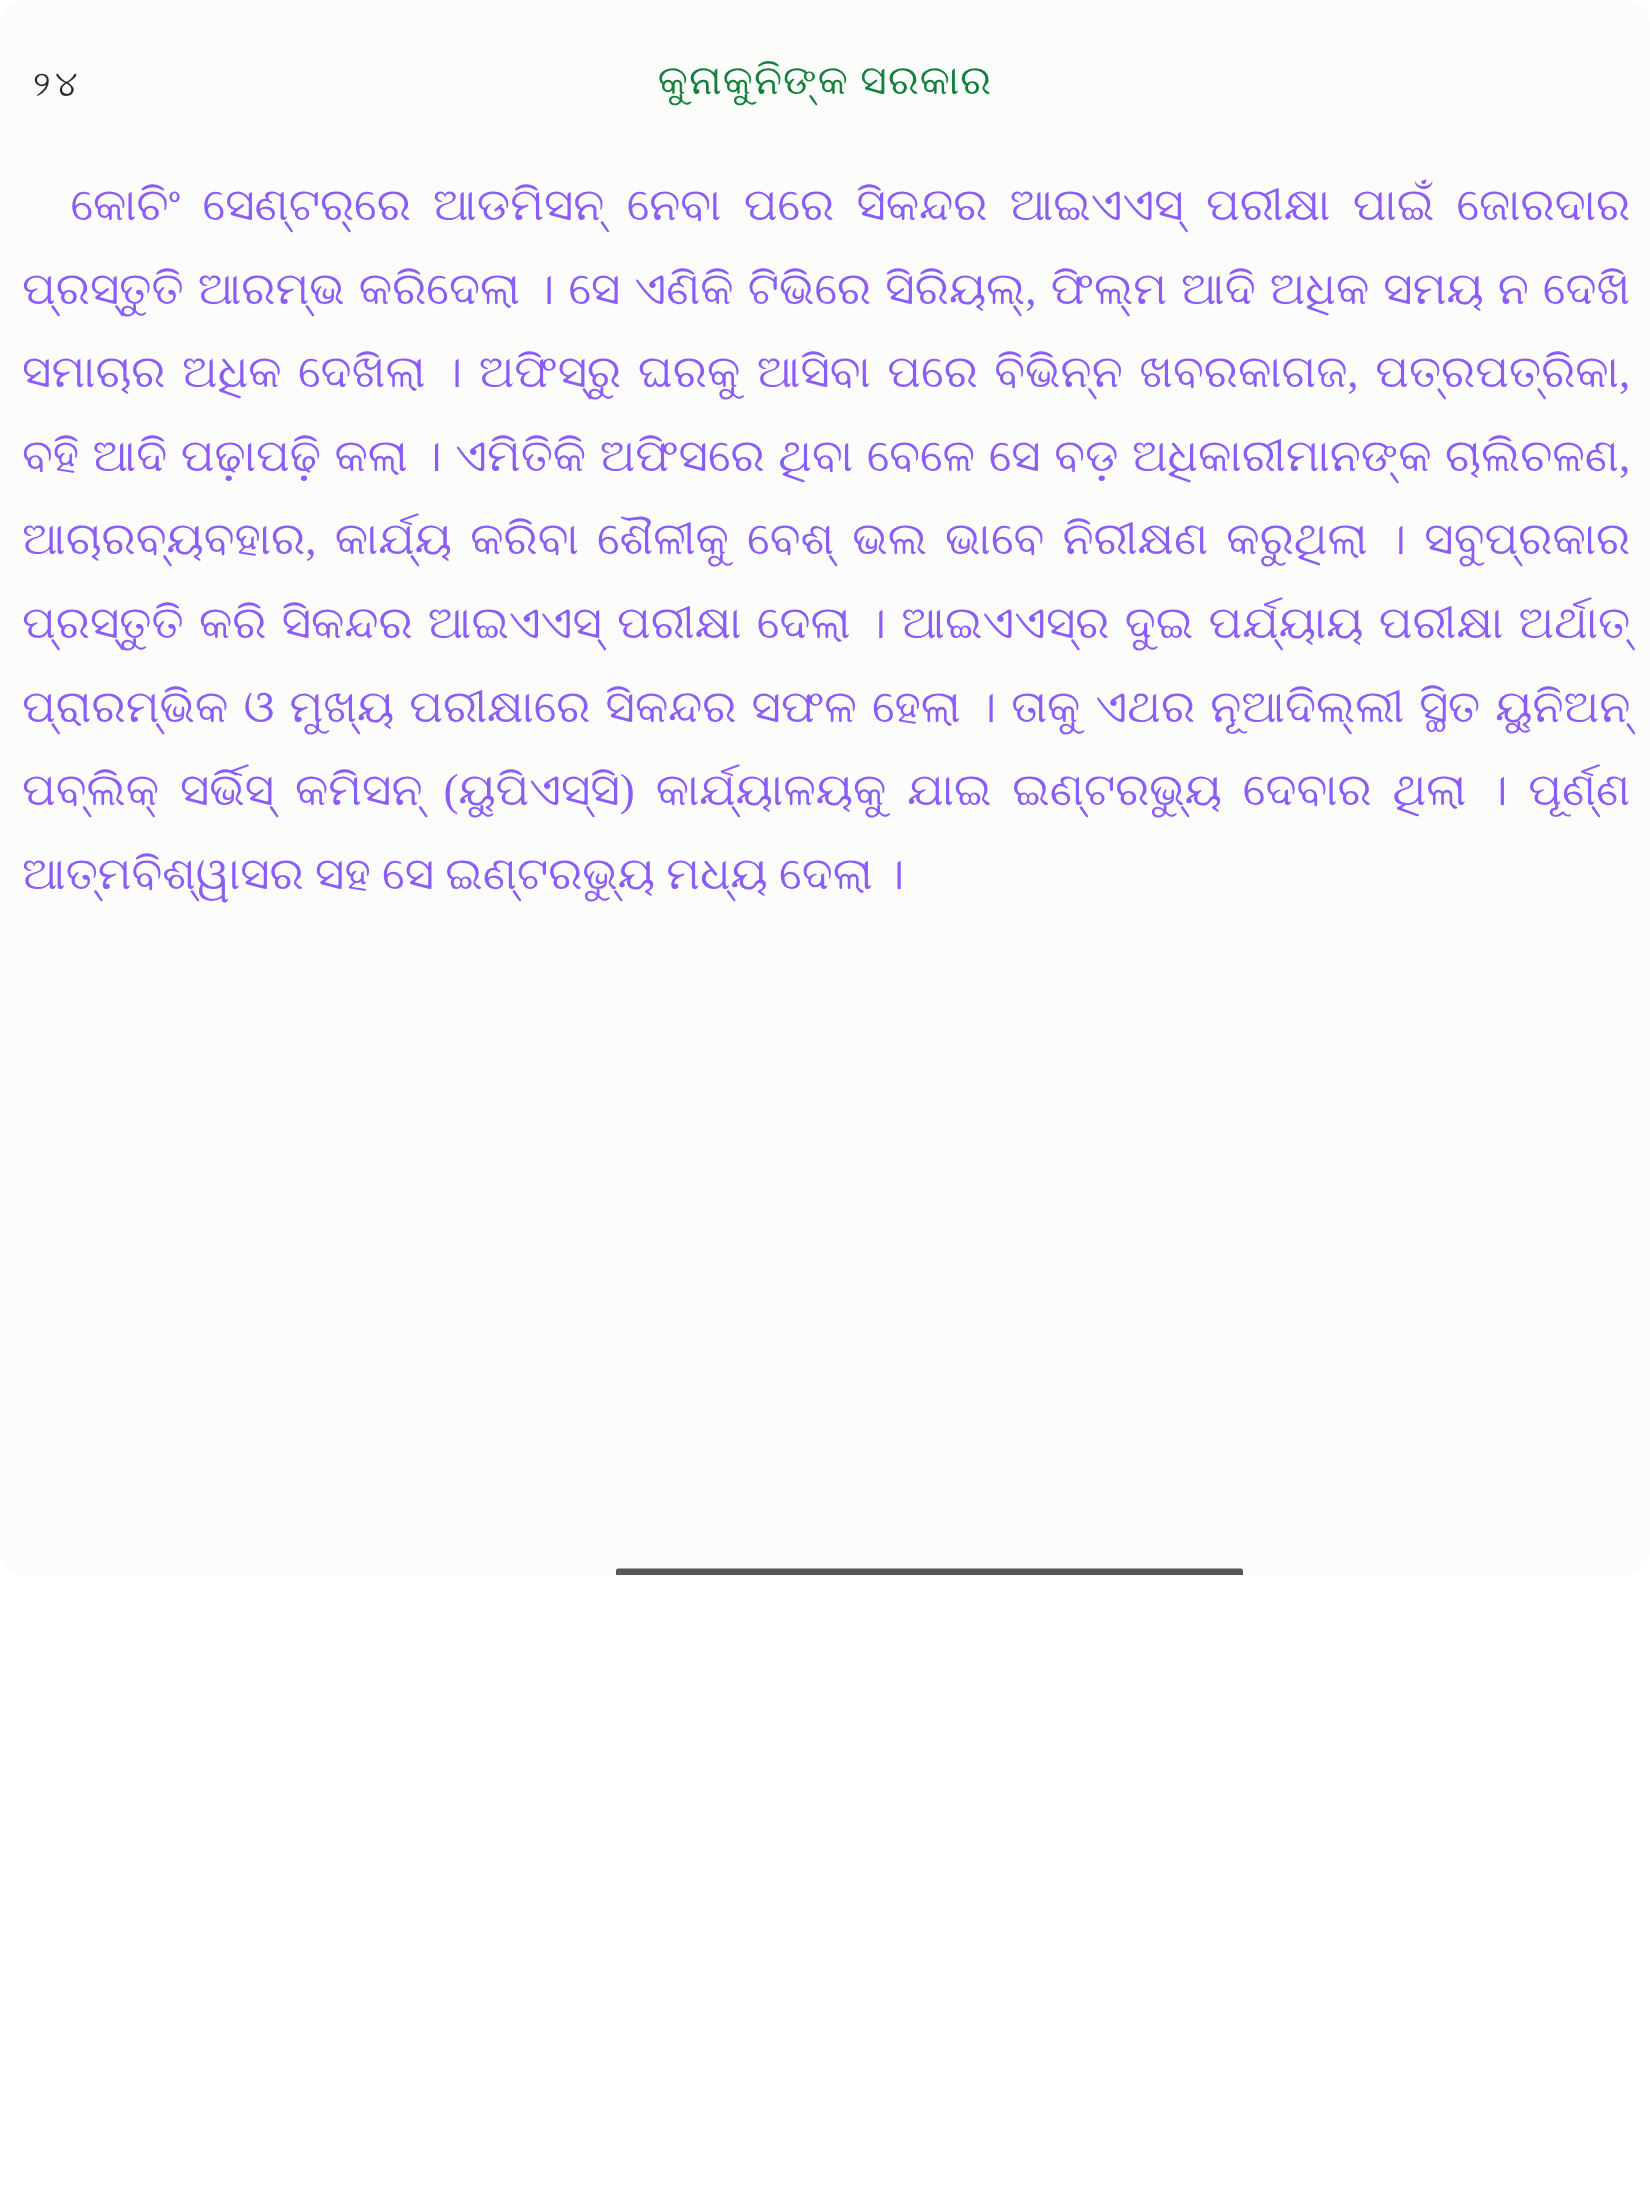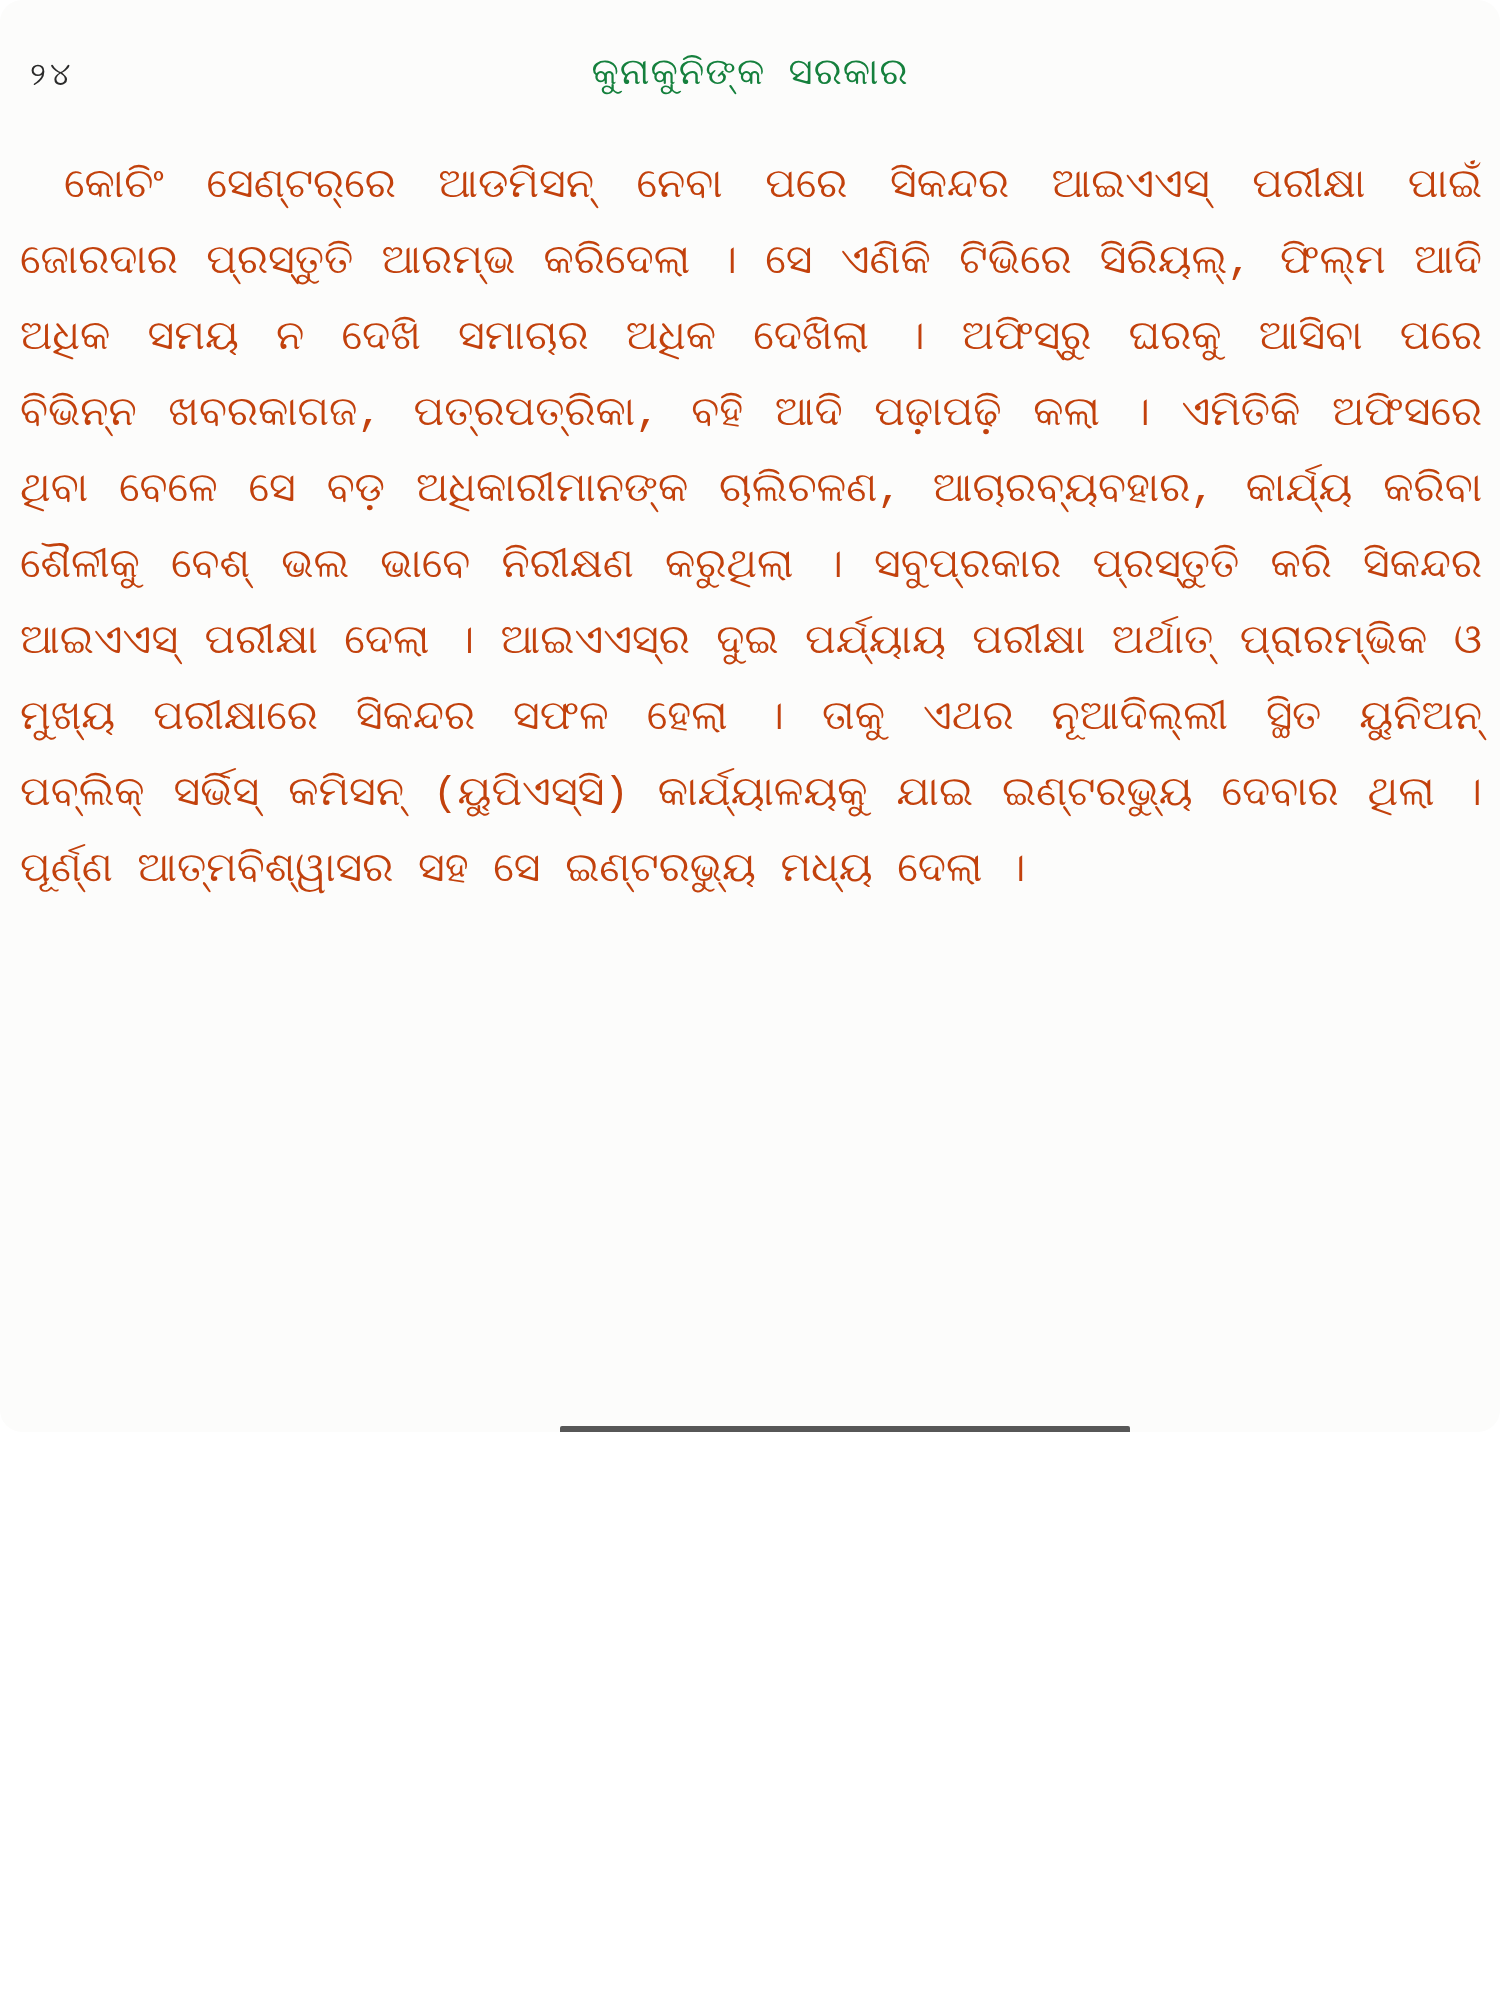--- a/index.html
+++ b/index.html
@@ -6,21 +6,21 @@
     margin: 0;
     padding: 0;
     background: #ffffff;
   }
   .page {
     position: relative;
     width: 1500px;
     height: 1432px;
     background: #fcfcfb;
     color: #1e1e1e;
-    font-family: Liberation Mono, monospace;
+    font-family: Liberation Serif, serif;
     overflow: hidden;
     border-radius: 22px;
   }
   .page-head {
     position: absolute;
     top: 52px;
     left: 0;
     right: 0;
     height: 60px;
   }
@@ -43,21 +43,21 @@
     letter-spacing: 1px;
   }
   .page-body {
     position: absolute;
     top: 148px;
     left: 20px;
     right: 18px;
     font-size: 41px;
     line-height: 76px;
     text-align: justify;
-    color: #c2410c;
+    color: #8b5cf6;
   }
   .page-body p {
     margin: 0;
     padding: 0;
     text-indent: 44px;
   }
   .page-body p + p {
     margin-top: 12px;
   }
   .scan-artifact {

